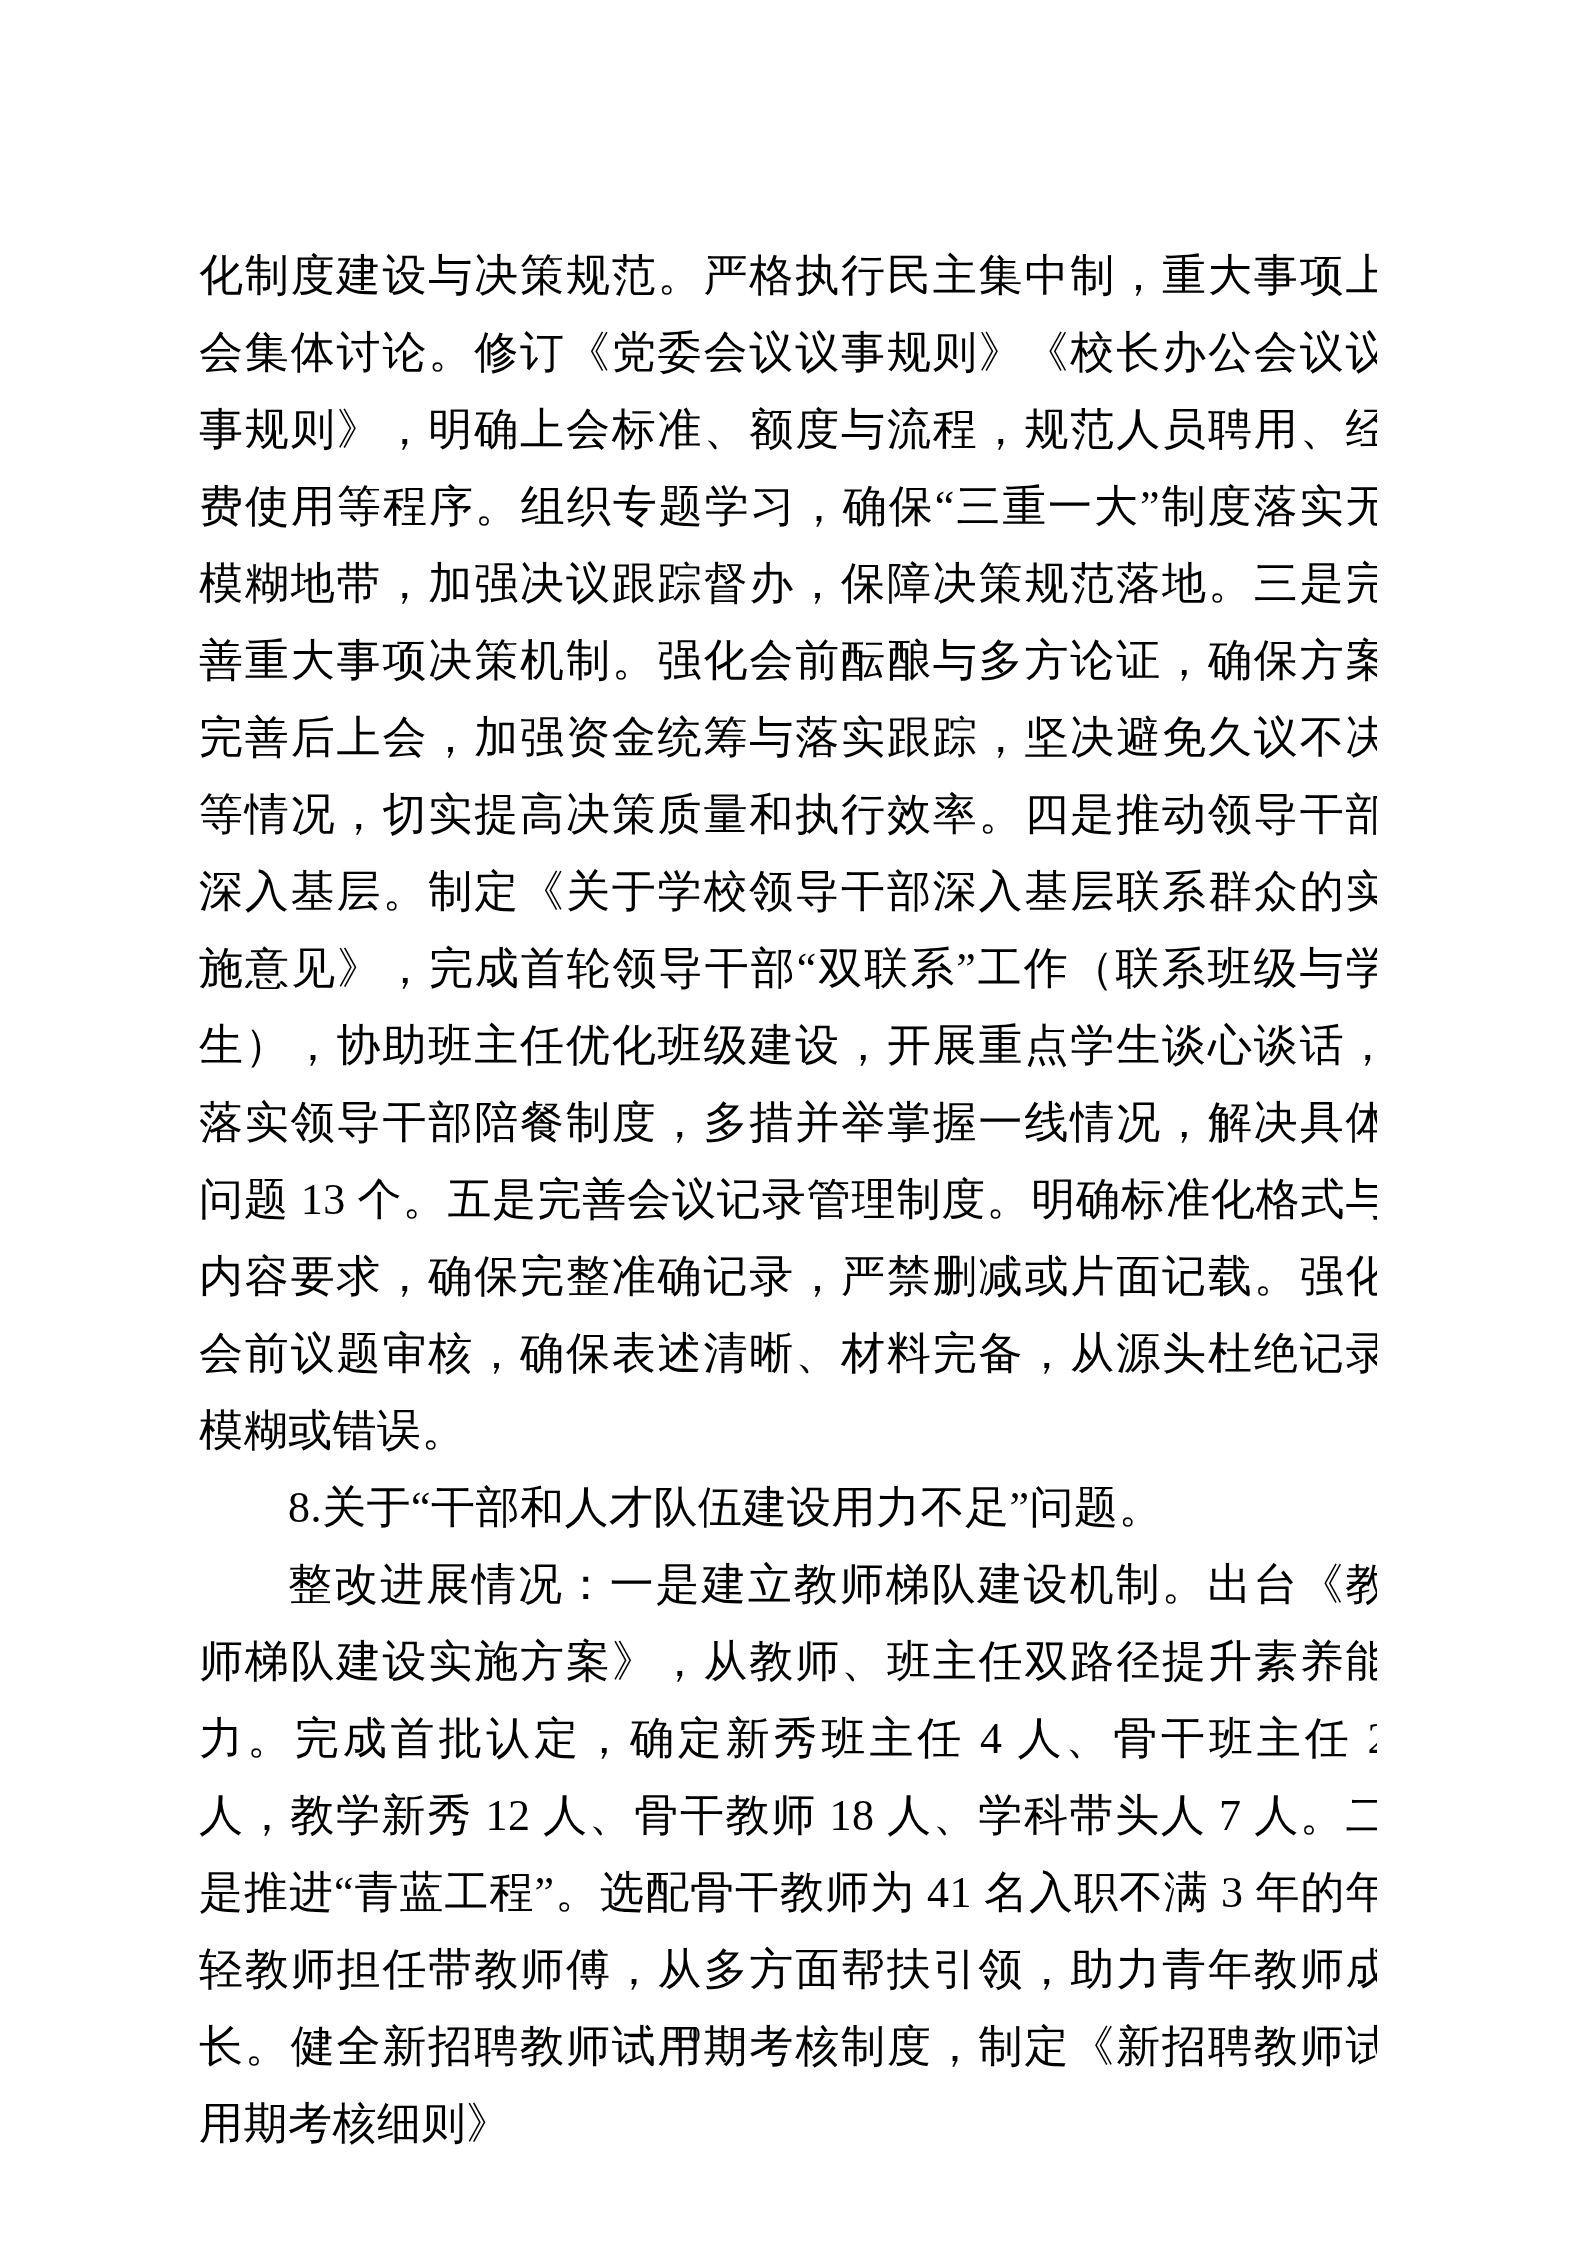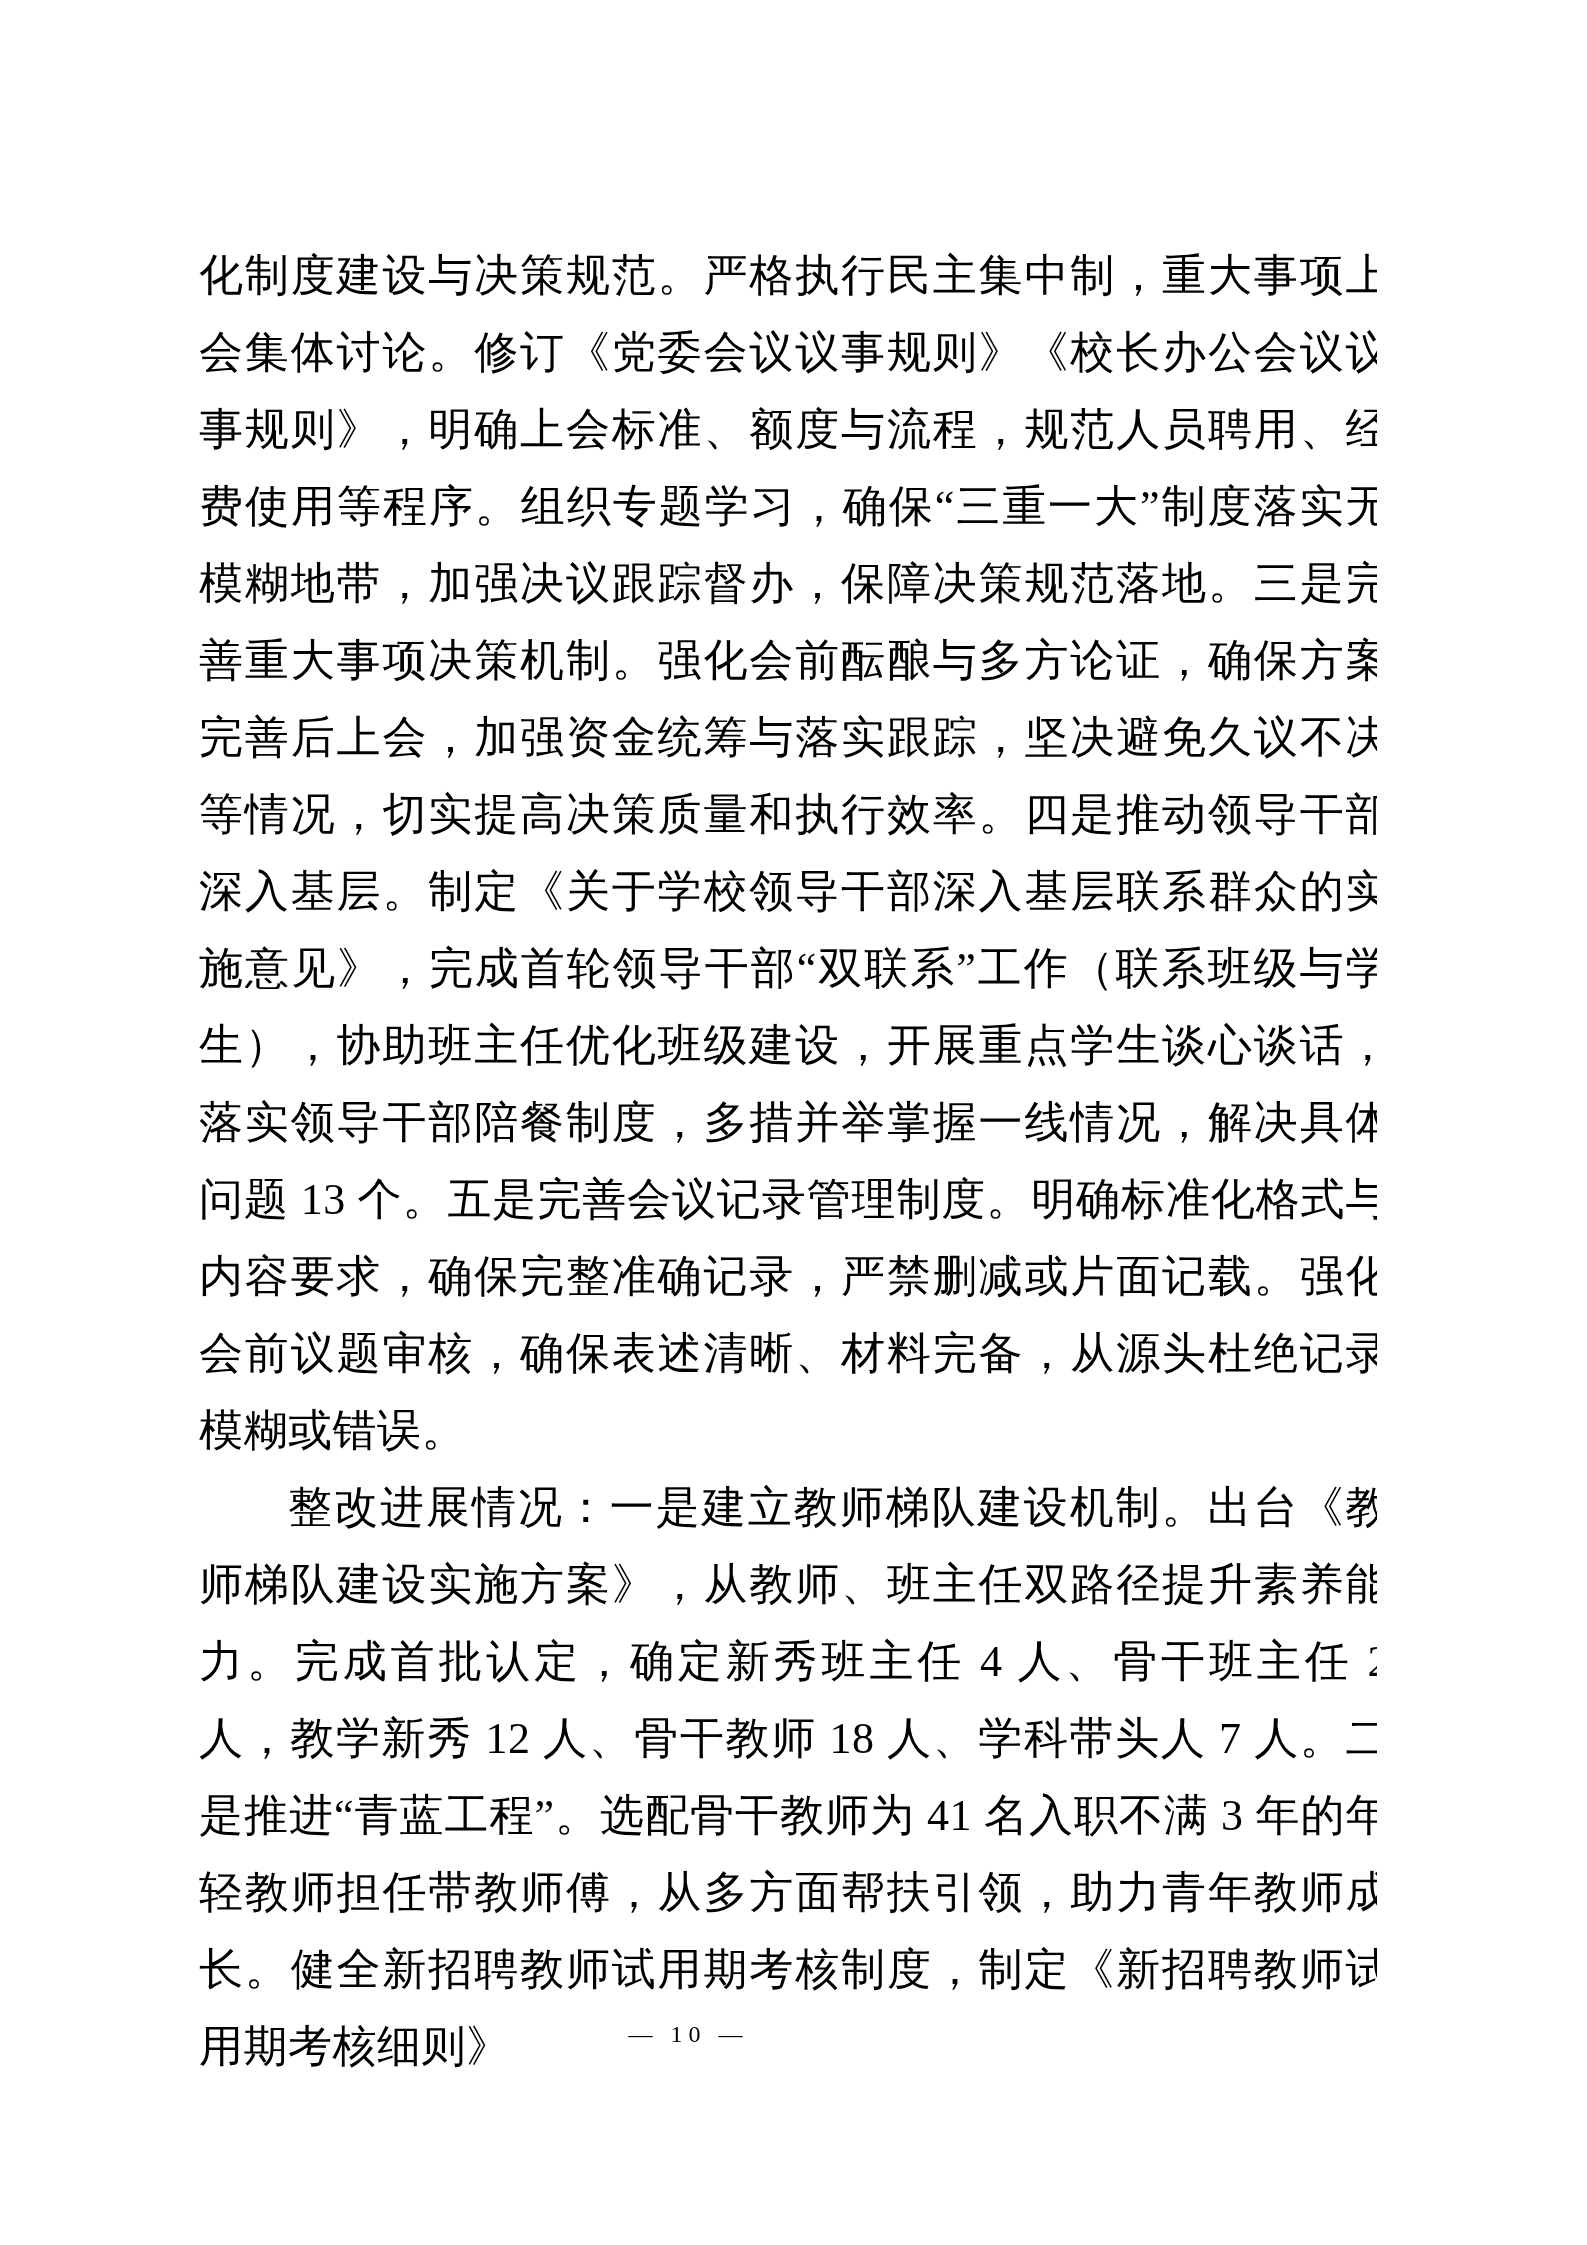--- a/index.html
+++ b/index.html
@@ -46,16 +46,17 @@
     letter-spacing: 6px;
     color: #000000;
   }
 </style>
 </head>
 <body>
 
 <div class="page">
   <div class="text-block">
     <p>化制度建设与决策规范。严格执行民主集中制，重大事项上会集体讨论。修订《党委会议议事规则》《校长办公会议议事规则》，明确上会标准、额度与流程，规范人员聘用、经费使用等程序。组织专题学习，确保“三重一大”制度落实无模糊地带，加强决议跟踪督办，保障决策规范落地。三是完善重大事项决策机制。强化会前酝酿与多方论证，确保方案完善后上会，加强资金统筹与落实跟踪，坚决避免久议不决等情况，切实提高决策质量和执行效率。四是推动领导干部深入基层。制定《关于学校领导干部深入基层联系群众的实施意见》，完成首轮领导干部“双联系”工作（联系班级与学生），协助班主任优化班级建设，开展重点学生谈心谈话，落实领导干部陪餐制度，多措并举掌握一线情况，解决具体问题 13 个。五是完善会议记录管理制度。明确标准化格式与内容要求，确保完整准确记录，严禁删减或片面记载。强化会前议题审核，确保表述清晰、材料完备，从源头杜绝记录模糊或错误。</p>
+    <p class="indent">8.关于“干部和人才队伍建设用力不足”问题。</p>
     <p class="indent">整改进展情况：一是建立教师梯队建设机制。出台《教师梯队建设实施方案》，从教师、班主任双路径提升素养能力。完成首批认定，确定新秀班主任 4 人、骨干班主任 2 人，教学新秀 12 人、骨干教师 18 人、学科带头人 7 人。二是推进“青蓝工程”。选配骨干教师为 41 名入职不满 3 年的年轻教师担任带教师傅，从多方面帮扶引领，助力青年教师成长。健全新招聘教师试用期考核制度，制定《新招聘教师试用期考核细则》</p>
   </div>
   <div class="page-number">— 10 —</div>
 </div>
 
 </body></html>

